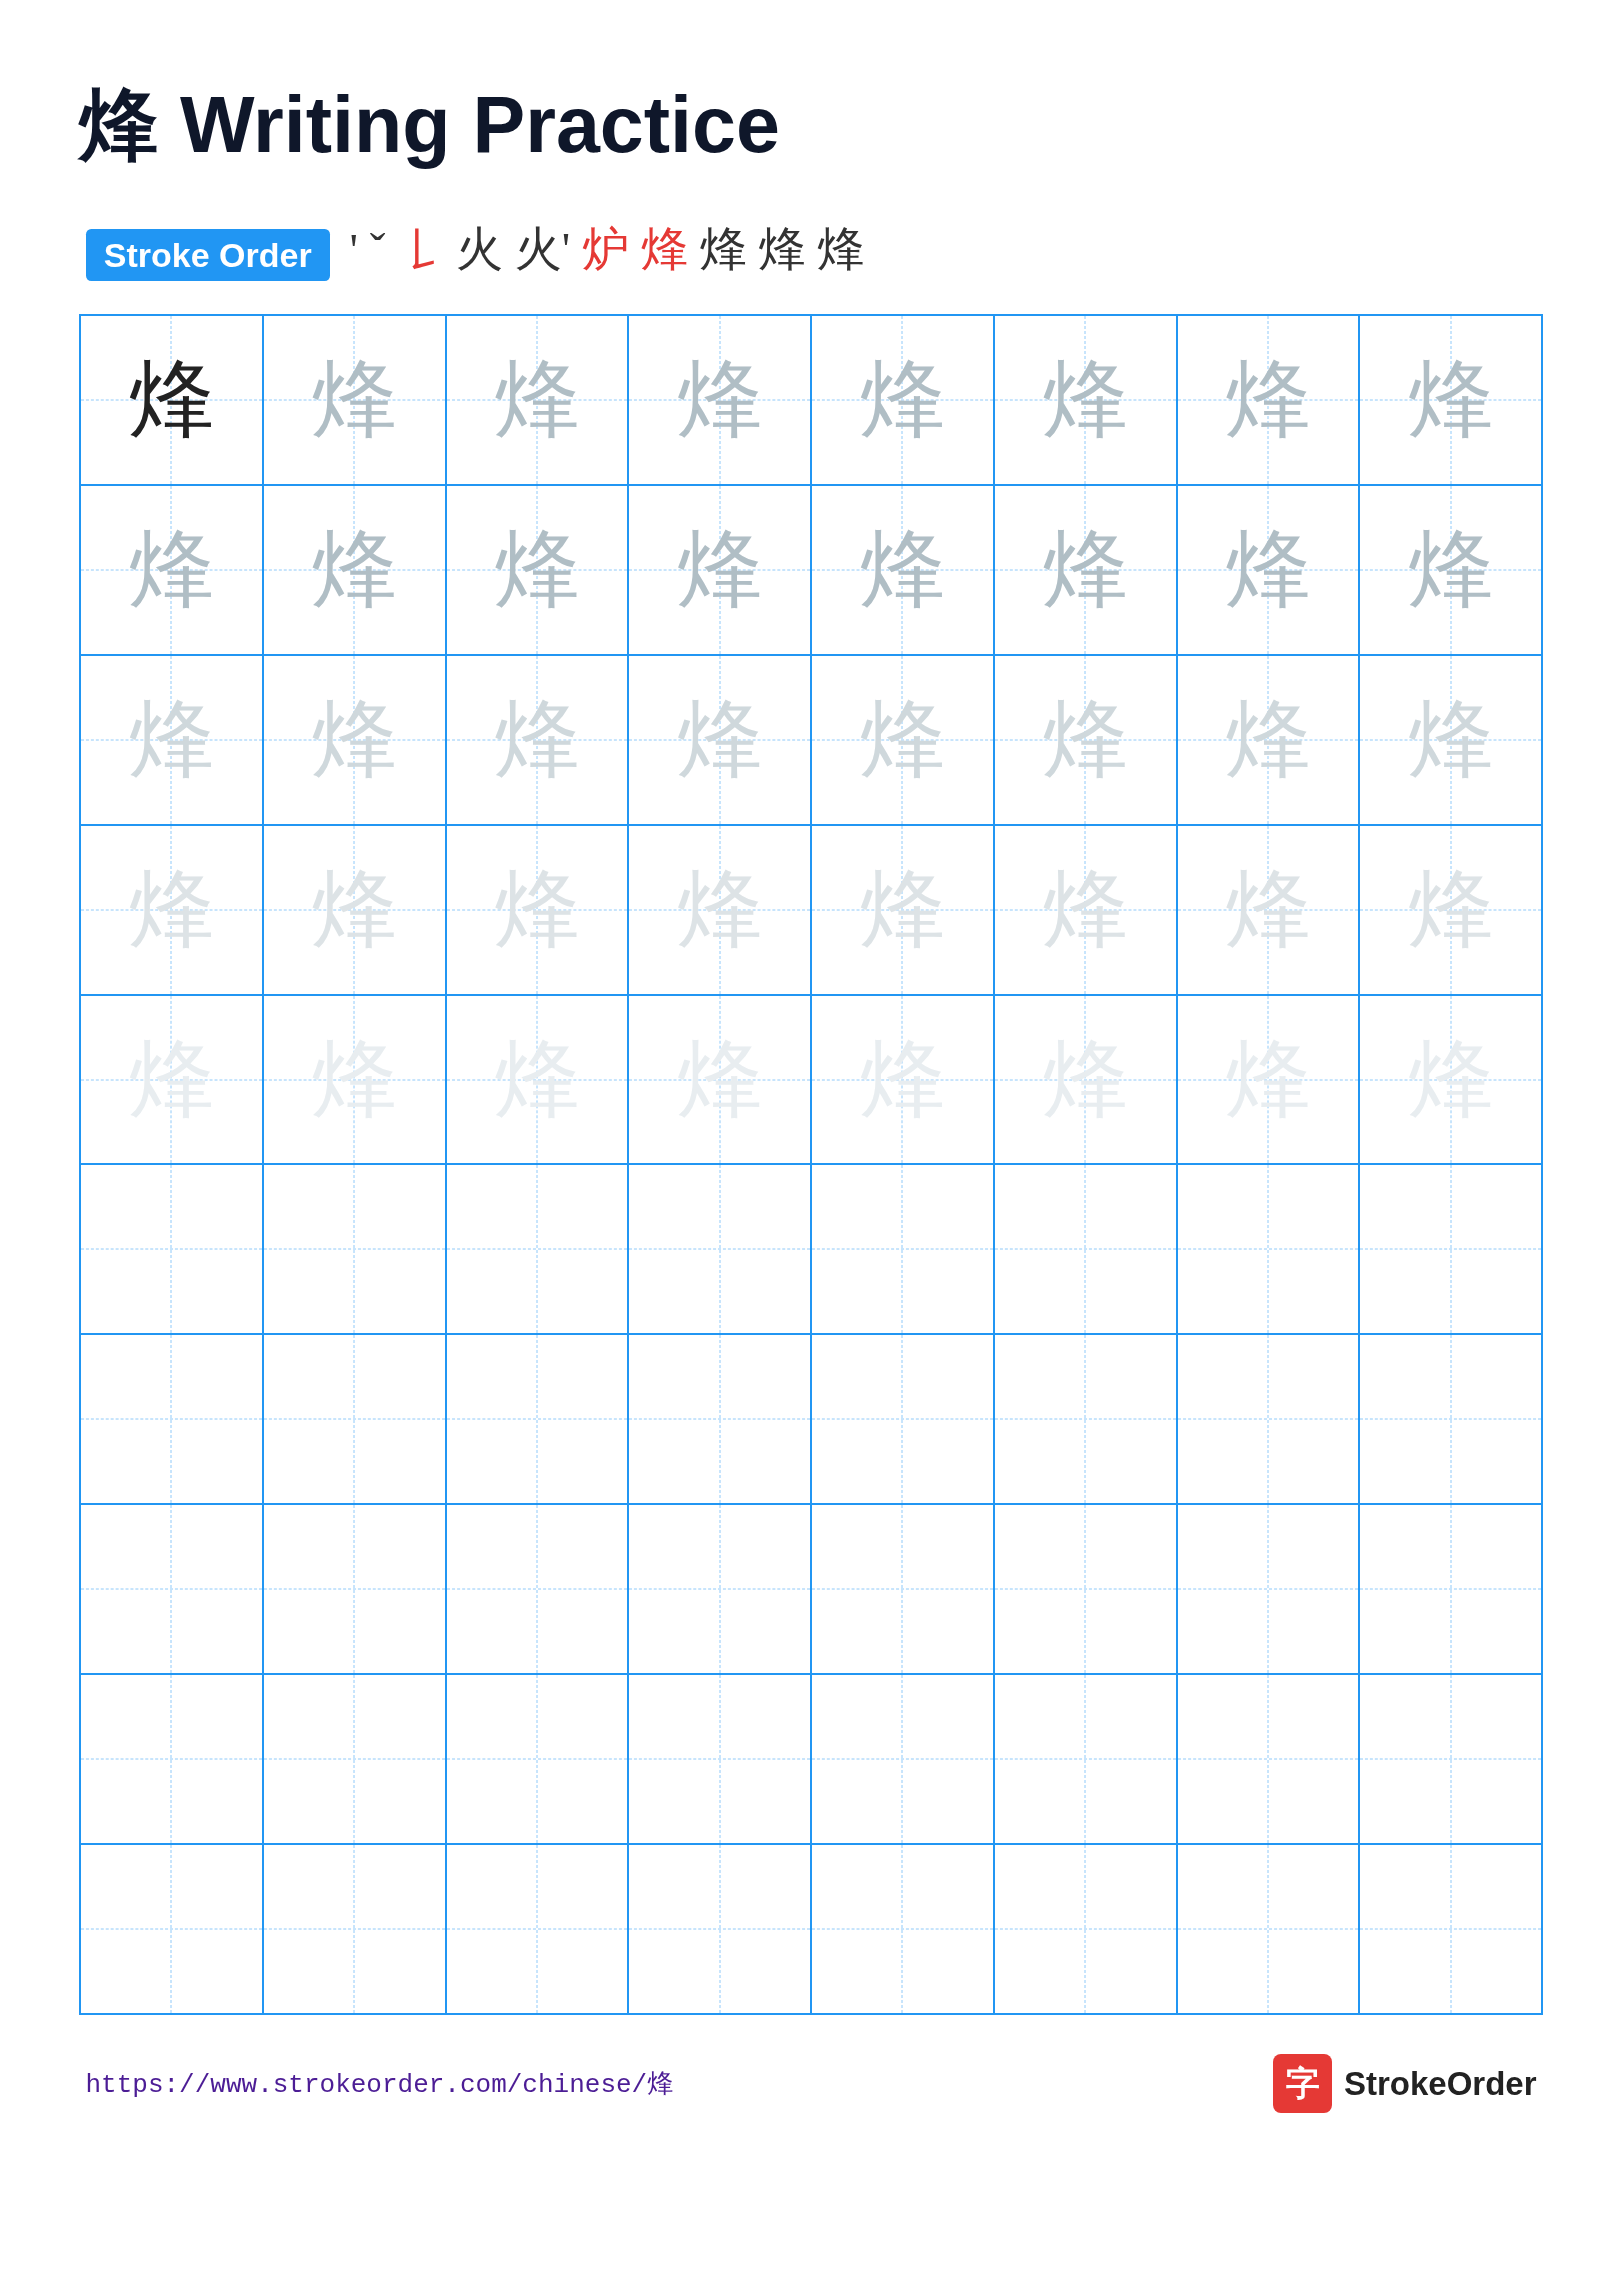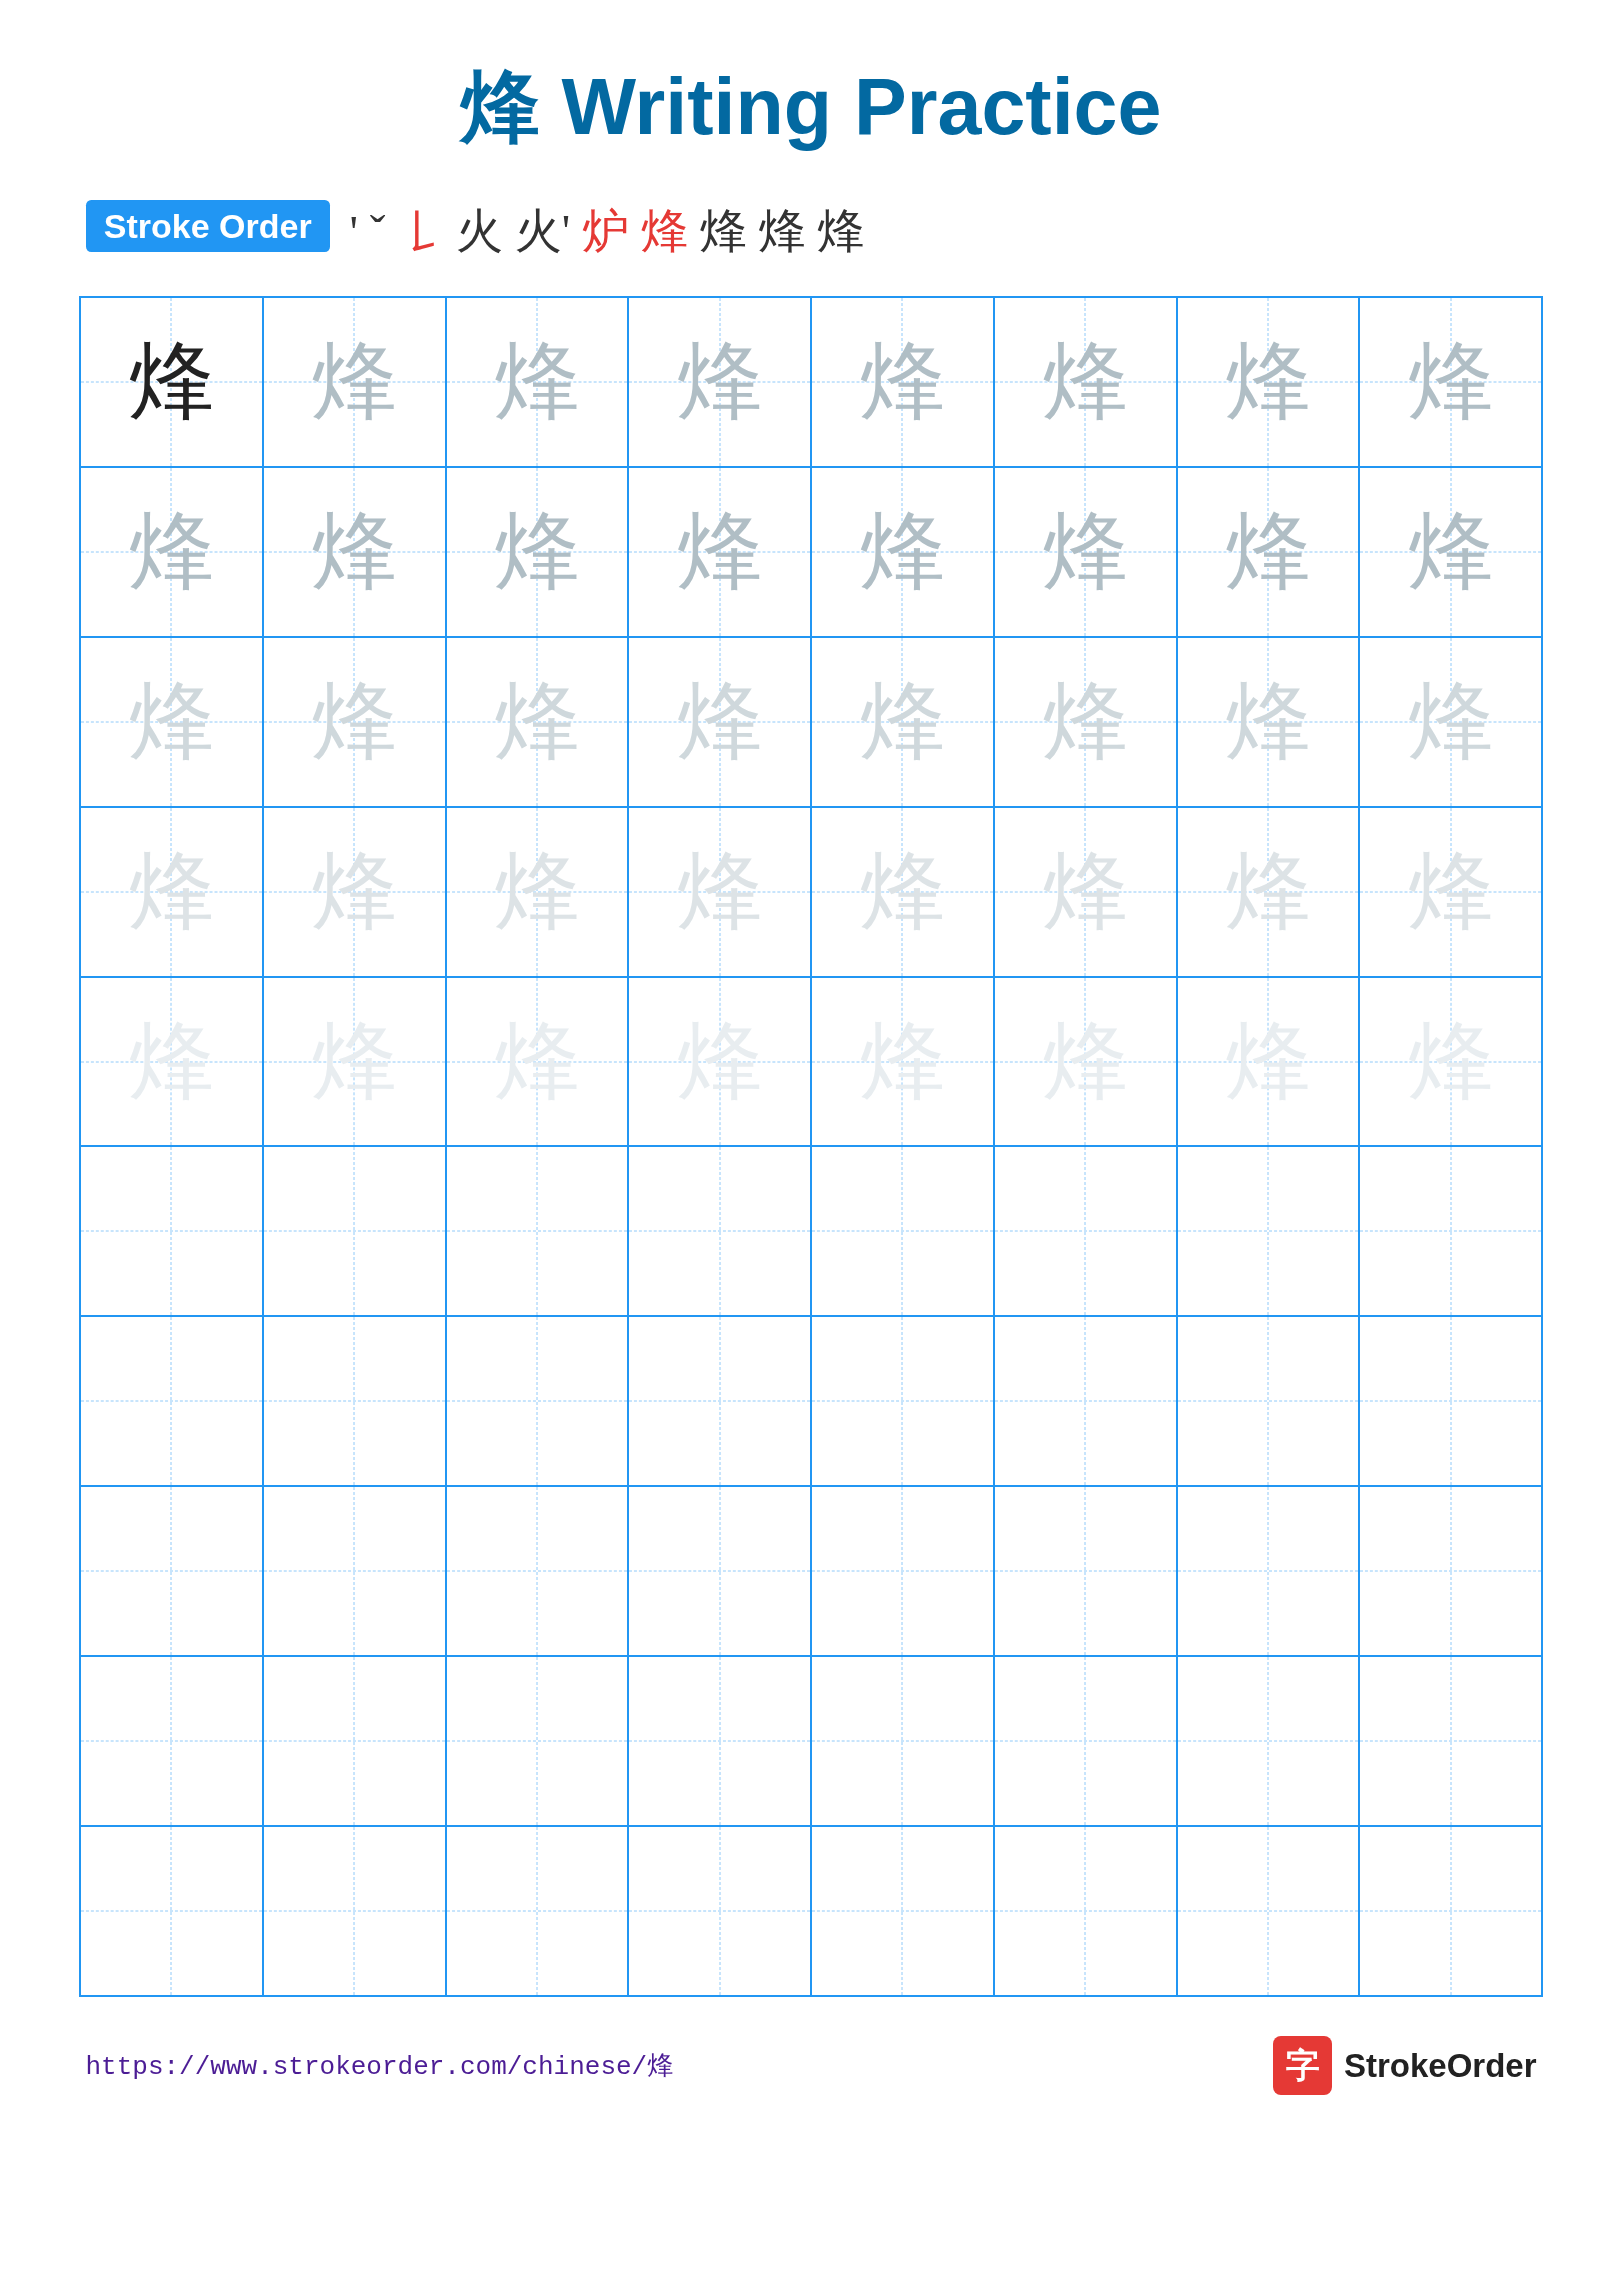--- a/index.html
+++ b/index.html
@@ -7,32 +7,31 @@
     body {
       background: #ffffff;
       font-family: serif;
       width: 1622px;
       min-height: 2295px;
       position: relative;
       padding: 39px 79px;
     }
 
     .page-title {
-      text-align: center;
       font-size: 79px;
       font-weight: bold;
-      color: #0369a1;
+      color: #0f172a;
       margin-bottom: 39px;
-      margin-top: 16px;
+      margin-top: 34px;
       font-family: Arial, sans-serif;
     }
 
     .stroke-order-row {
       display: flex;
-      align-items: flex-start;
+      align-items: flex-end;
       gap: 19.6px;
       margin-bottom: 33px;
       padding-left: 6.5px;
     }
 
     .stroke-order-badge {
       background: #2196F3;
       color: white;
       font-size: 34px;
       font-family: Arial, sans-serif;

